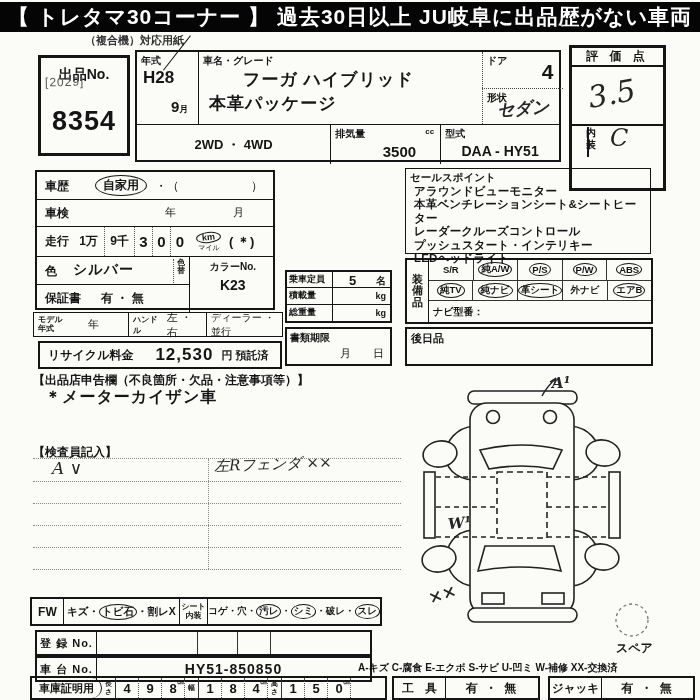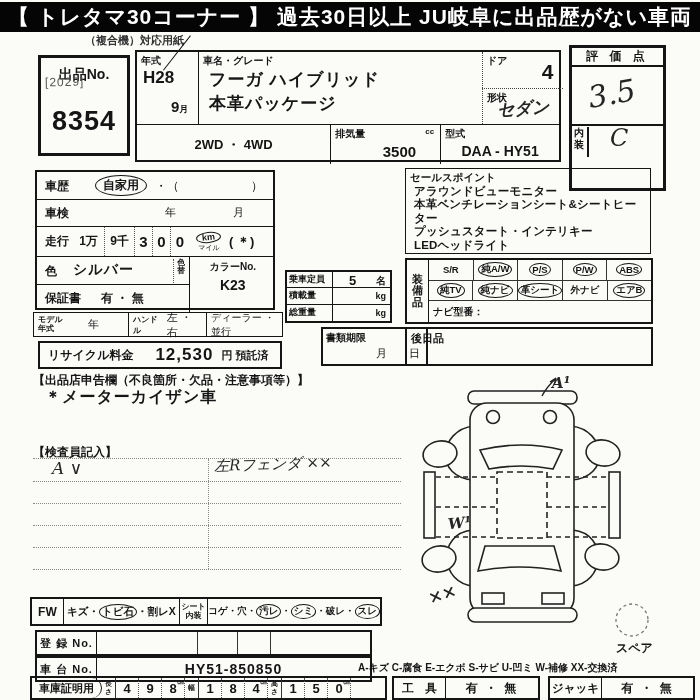--- a/index.html
+++ b/index.html
@@ -45,21 +45,21 @@
   .dispval{position:absolute;bottom:4px;left:0;width:78%;text-align:right;font-size:15px;font-weight:bold;}
   .dispunit{position:absolute;top:2px;right:6px;font-size:8px;font-weight:bold;}
   .c-model{width:119px;position:relative;}
   .modelval{position:absolute;bottom:5px;left:0;width:100%;text-align:center;font-size:14px;font-weight:bold;}
 
   
   .rating{top:45px;left:569px;width:97px;height:146px;}
   .rathead{top:0;left:0;width:100%;height:19px;border-bottom:2px solid #151515;text-align:center;font-size:12px;font-weight:bold;letter-spacing:4px;}
   .ratscore{top:28px;left:16px;font-size:30px;transform:rotate(-10deg);}
   .ratbottom{top:76px;left:0;width:100%;height:32px;border-top:2px solid #151515;}
-  .intlabel{position:absolute;top:1px;left:0;width:17px;height:100%;border-right:2px solid #151515;font-size:10px;font-weight:bold;line-height:1.2;padding-left:2px;}
+  .intlabel{position:absolute;top:1px;left:0;width:17px;height:100%;border-right:2px solid #151515;font-size:10px;font-weight:bold;line-height:1.2;padding-left:14px;}
   .intval{position:absolute;top:-2px;left:38px;font-size:24px;}
 
   
   .ldet{top:170px;left:35px;width:240px;height:140px;}
   .lrow{position:absolute;left:0;width:100%;border-bottom:1.5px solid #151515;}
   .ldet .lab{position:absolute;left:8px;top:50%;transform:translateY(-50%);font-size:12px;font-weight:bold;}
   .hist-ellipse{position:absolute;left:58px;top:3px;font-size:12px;font-weight:bold;border:1.6px solid #151515;border-radius:50%;padding:1px 7px;}
   .hist-paren{position:absolute;left:118px;top:6px;font-size:12px;}
   .hist-close{position:absolute;right:10px;top:6px;font-size:12px;}
   .shk-y{position:absolute;left:128px;top:5px;font-size:11px;}
@@ -96,21 +96,21 @@
   .midbox1{top:168px;left:285px;width:107px;height:99px;}
   .midrow{position:relative;height:33.3%;border-bottom:1.5px solid #151515;}
   .midrow:last-child{border-bottom:none;}
   .midlab{position:absolute;top:2px;left:3px;font-size:9.5px;font-weight:bold;}
   .midval{position:absolute;bottom:2px;left:0;width:100%;text-align:center;font-size:15px;font-weight:bold;}
   .midbox2{top:270px;left:285px;width:107px;height:53px;}
   .mb2row{position:relative;height:33.3%;border-bottom:1px solid #151515;display:flex;}
   .mb2row:last-child{border-bottom:none;}
   .mb2lab{width:46px;border-right:1px solid #151515;font-size:9px;font-weight:bold;display:flex;align-items:center;padding-left:2px;}
   .mb2val{flex:1;position:relative;font-size:11px;font-weight:bold;}
-  .midbox3{top:327px;left:285px;width:107px;height:39px;margin-left:36px;}
+  .midbox3{top:327px;left:285px;width:107px;height:39px;}
   .docs-lab{position:absolute;top:2px;left:3px;font-size:10px;font-weight:bold;}
   .docs-val{position:absolute;bottom:3px;right:6px;font-size:11px;}
 
   
   .sales{top:168px;left:405px;width:246px;height:86px;padding:2px 4px;}
   .saleslab{font-size:10.5px;font-weight:bold;}
   .sp-item{font-size:11.5px;font-weight:bold;line-height:13.4px;padding-left:4px;letter-spacing:0.2px;}
 
   
   .equip{top:258px;left:405px;width:248px;height:66px;display:flex;}
@@ -186,21 +186,21 @@
 
   <div class="abs bd2 spec">
     <div class="abs c-year">
       <div class="cell-label">年式</div>
       <div class="abs yearval">H28</div>
       <div class="abs diag"></div>
       <div class="abs monthval"><span>9</span><span class="monthunit">月</span></div>
     </div>
     <div class="abs c-name">
       <div class="cell-label">車名・グレード</div>
-      <div class="abs nameline" style="top:16px;">フーガ ハイブリッド</div>
+      <div class="abs nameline" style="top:16px;margin-left:34px;">フーガ ハイブリッド</div>
       <div class="abs nameline" style="top:40px;">本革パッケージ</div>
     </div>
     <div class="abs c-door">
       <div class="cell-label">ドア</div>
       <div class="abs doorval">4</div>
     </div>
     <div class="abs c-shape">
       <div class="cell-label">形状</div>
       <div class="abs shapeval hand">セダン</div>
     </div>
@@ -316,20 +316,21 @@
   <div class="abs bd2 midbox3">
     <div class="docs-lab">書類期限</div>
     <div class="docs-val">月　　日</div>
   </div>
 
   <div class="abs bd1 sales">
     <div class="saleslab">セールスポイント</div>
     <div>
         <div class="sp-item">アラウンドビューモニター</div>
         <div class="sp-item">本革ベンチレーションシート&amp;シートヒーター</div>
+        <div class="sp-item">レーダークルーズコントロール</div>
         <div class="sp-item">プッシュスタート・インテリキー</div>
         <div class="sp-item">LEDヘッドライト</div>
       </div>
   </div>
 
   <div class="abs bd2 equip">
     <div class="equiplab">
       <div class="vtext">装備品</div>
     </div>
     <div class="equipgrid">

